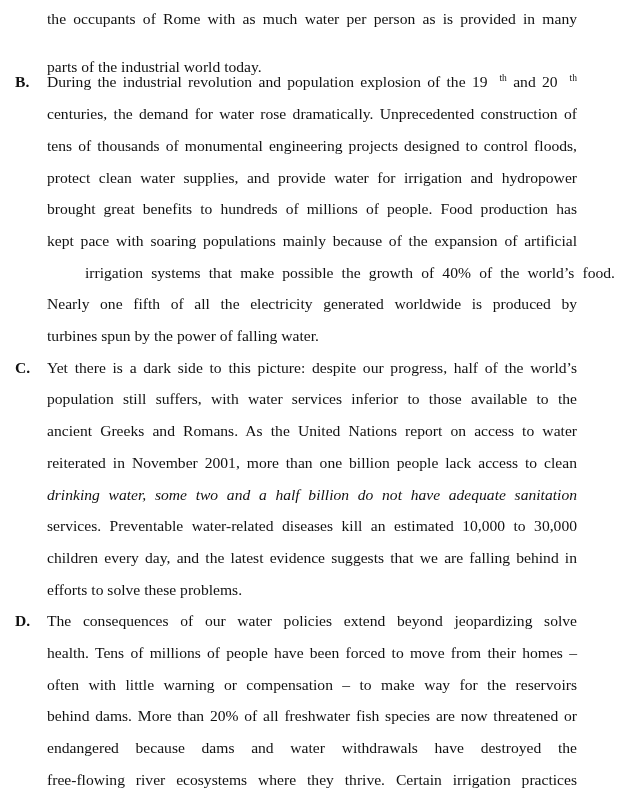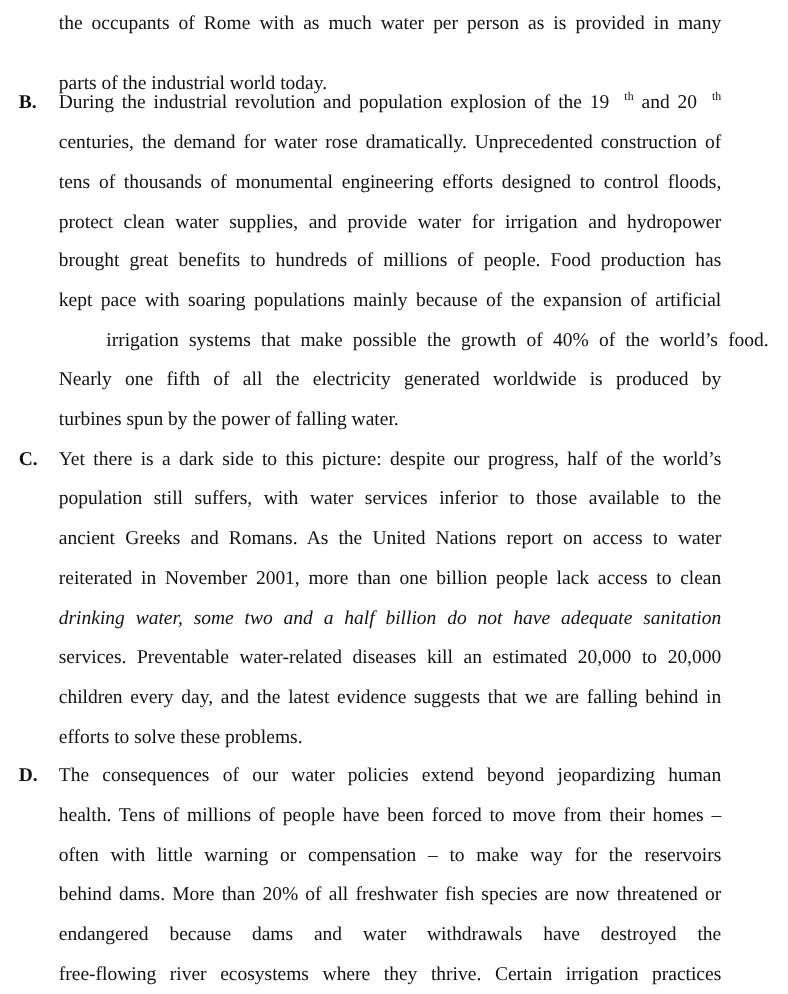--- a/index.html
+++ b/index.html
@@ -56,41 +56,41 @@
 
 <div class="page" id="page">
     <div>
       <div class="line" style="top: 9px;">the occupants of Rome with as much water per person as is provided in many</div>
       <div class="line last" style="top: 57px;">parts of the industrial world today.</div>
     </div>
     <div>
       <div class="label" style="top: 72.4px;">B.</div>
       <div class="line" style="top: 72.4px;">During the industrial revolution and population explosion of the 19<sup>th</sup> and 20<sup>th</sup></div>
       <div class="line" style="top: 104.1px;">centuries, the demand for water rose dramatically. Unprecedented construction of</div>
-      <div class="line" style="top: 135.8px;">tens of thousands of monumental engineering efforts designed to control floods,</div>
+      <div class="line" style="top: 135.8px;">tens of thousands of monumental engineering projects designed to control floods,</div>
       <div class="line" style="top: 167.5px;">protect clean water supplies, and provide water for irrigation and hydropower</div>
       <div class="line" style="top: 199.2px;">brought great benefits to hundreds of millions of people. Food production has</div>
       <div class="line" style="top: 230.9px;">kept pace with soaring populations mainly because of the expansion of artificial</div>
       <div class="line" style="top: 262.6px; margin-left: 38px;">irrigation systems that make possible the growth of 40% of the world’s food.</div>
       <div class="line" style="top: 294.3px;">Nearly one fifth of all the electricity generated worldwide is produced by</div>
       <div class="line last" style="top: 326px;">turbines spun by the power of falling water.</div>
     </div>
     <div>
       <div class="label" style="top: 357.7px;">C.</div>
       <div class="line" style="top: 357.7px;">Yet there is a dark side to this picture: despite our progress, half of the world’s</div>
       <div class="line" style="top: 389.4px;">population still suffers, with water services inferior to those available to the</div>
       <div class="line" style="top: 421.1px;">ancient Greeks and Romans. As the United Nations report on access to water</div>
       <div class="line" style="top: 452.8px;">reiterated in November 2001, more than one billion people lack access to clean</div>
       <div class="line" style="top: 484.5px; font-style: italic;">drinking water, some two and a half billion do not have adequate sanitation</div>
-      <div class="line" style="top: 516.2px;">services. Preventable water-related diseases kill an estimated 20,000 to 20,000</div>
+      <div class="line" style="top: 516.2px;">services. Preventable water-related diseases kill an estimated 10,000 to 30,000</div>
       <div class="line" style="top: 547.9px;">children every day, and the latest evidence suggests that we are falling behind in</div>
       <div class="line last" style="top: 579.6px;">efforts to solve these problems.</div>
     </div>
     <div>
       <div class="label" style="top: 611.3px;">D.</div>
-      <div class="line" style="top: 611.3px;">The consequences of our water policies extend beyond jeopardizing human</div>
+      <div class="line" style="top: 611.3px;">The consequences of our water policies extend beyond jeopardizing solve</div>
       <div class="line" style="top: 643px;">health. Tens of millions of people have been forced to move from their homes –</div>
       <div class="line" style="top: 674.7px;">often with little warning or compensation – to make way for the reservoirs</div>
       <div class="line" style="top: 706.4px;">behind dams. More than 20% of all freshwater fish species are now threatened or</div>
       <div class="line" style="top: 738.1px;">endangered because dams and water withdrawals have destroyed the</div>
       <div class="line" style="top: 769.8px;">free-flowing river ecosystems where they thrive. Certain irrigation practices</div>
     </div>
   </div>
 
 </body></html>

